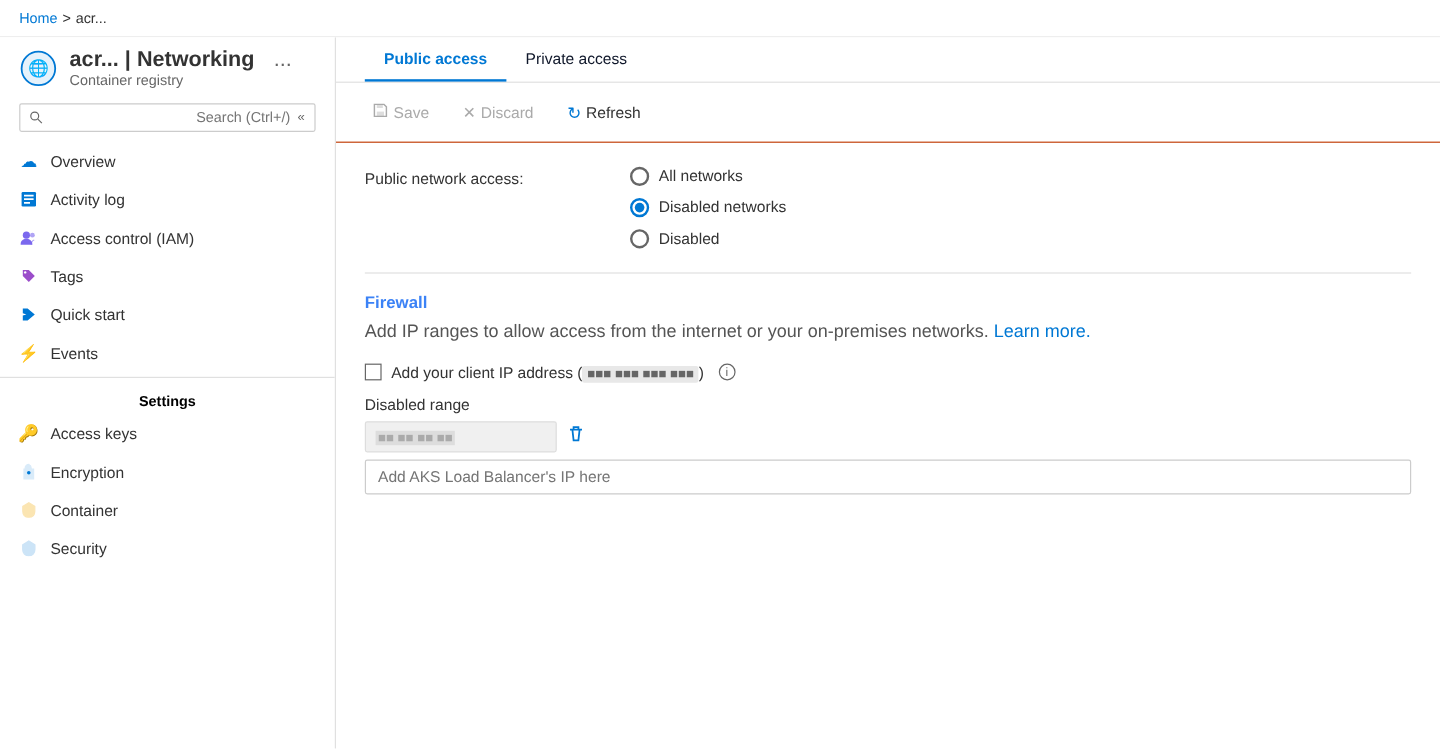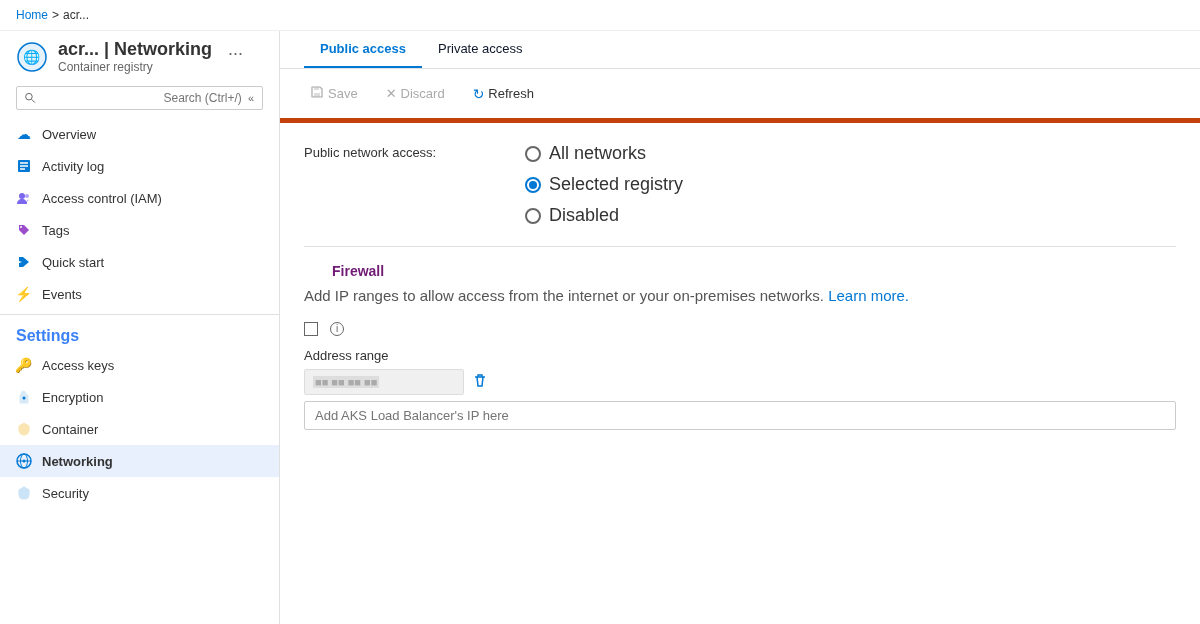--- a/index.html
+++ b/index.html
@@ -23,50 +23,50 @@
     .more-btn { font-size: 18px; color: #666; cursor: pointer; margin-left: 8px; }
 
     .search-box { margin: 8px 16px; border: 1px solid #ccc; border-radius: 2px; display: flex; align-items: center; padding: 4px 8px; gap: 6px; }
     .search-box input { border: none; outline: none; font-size: 12px; width: 100%; color: #666; text-align: right; }
 
     .sidebar-nav { flex: 1; }
     .nav-item { display: flex; align-items: center; gap: 10px; padding: 8px 16px; cursor: pointer; color: #333; font-size: 13px; }
     .nav-item.active { background: #e8f0fe; font-weight: 600; }
     .nav-icon { width: 16px; height: 16px; display: flex; align-items: center; justify-content: center; font-size: 14px; flex-shrink: 0; }
 
-    .section-label { padding: 12px 16px 4px; font-size: 16px; font-weight: 600; color: #3b82f6; border-top: 1px solid #e0e0e0; margin-top: 4px; }
+    .section-label { padding: 12px 16px 4px; font-size: 12px; font-weight: 600; color: #000000; border-top: 1px solid #e0e0e0; margin-top: 4px; text-align: center; }
 
     
     .content { flex: 1; padding: 0; overflow-y: auto; }
 
     
     .tabs { display: flex; gap: 0; border-bottom: 1px solid #e0e0e0; padding: 0 24px; margin-top: 0; }
     .tab { padding: 10px 16px; font-size: 13px; cursor: pointer; color: #0f172a; border-bottom: 2px solid transparent; }
     .tab.active { border-bottom: 2px solid #0078d4; color: #0078d4; font-weight: 600; }
 
     
-    .toolbar { display: flex; align-items: center; gap: 16px; padding: 12px 24px; border-bottom: 5px solid #c2410c; }
+    .toolbar { display: flex; align-items: center; gap: 16px; padding: 12px 24px; border-bottom: 1px solid #c2410c; }
     .toolbar-btn { display: flex; align-items: center; gap: 4px; cursor: pointer; color: #333; font-size: 13px; padding: 4px 6px; }
     .toolbar-btn.disabled { color: #aaa; cursor: default; }
     .toolbar-btn .btn-icon { font-size: 14px; }
 
     
     .form-area { padding: 20px 24px; }
 
     .field-row { display: flex; align-items: flex-start; margin-bottom: 20px; gap: 21px; }
     .field-label { width: 200px; min-width: 200px; font-size: 13px; color: #333; padding-top: 2px; }
     .field-control { flex: 1; }
 
     .radio-group { display: flex; flex-direction: column; gap: 10px; }
-    .radio-item { display: flex; align-items: center; gap: 8px; cursor: pointer; font-size: 18px; }
+    .radio-item { display: flex; align-items: flex-start; gap: 8px; cursor: pointer; font-size: 13px; }
     .radio-circle { width: 16px; height: 16px; border-radius: 50%; border: 2px solid #666; display: flex; align-items: center; justify-content: center; flex-shrink: 0; }
     .radio-circle.selected { border-color: #0078d4; }
     .radio-circle.selected::after { content: ''; width: 8px; height: 8px; border-radius: 50%; background: #0078d4; }
 
-    .section-title { font-size: 14px; font-weight: 600; color: #701a75; margin-bottom: 6px; margin-left: 28px; }
+    .section-title { font-size: 14px; font-weight: 600; color: #3b82f6; margin-bottom: 6px; }
     .section-desc { font-size: 15px; color: #555; margin-bottom: 14px; line-height: 1.5; }
     .section-desc a { color: #0078d4; text-decoration: none; }
     .section-divider { border: none; border-top: 1px solid #e0e0e0; margin: 16px 0; }
 
     .checkbox-row { display: flex; align-items: center; gap: 8px; margin-bottom: 12px; font-size: 13px; }
     .checkbox-box { width: 14px; height: 14px; border: 1px solid #666; background: #fff; flex-shrink: 0; }
     .info-icon { width: 14px; height: 14px; border-radius: 50%; border: 1px solid #666; display: inline-flex; align-items: center; justify-content: center; font-size: 10px; color: #666; cursor: pointer; margin-left: 4px; }
 
     .address-label { font-size: 13px; color: #333; margin-bottom: 6px; }
     .address-input-row { display: flex; align-items: center; gap: 8px; }
@@ -177,31 +177,20 @@
         </span>
         <span>Encryption</span>
       </div>
       <div class="nav-item">
         <span class="nav-icon" style="color:#f0a800;">
           <svg width="14" height="14" viewBox="0 0 14 14">
               <path d="M7 1L2 4v4c0 3 2 5 5 5s5-2 5-5V4L7 1z" fill="#f0a800" opacity="0.3" stroke="#f0a800" stroke-width="1"></path>
             </svg>
         </span>
         <span>Container</span>
-      </div>
-      <div class="nav-item active">
-        <span class="nav-icon">
-          <svg width="16" height="16" viewBox="0 0 16 16">
-              <circle cx="8" cy="8" r="7" fill="none" stroke="#0078d4" stroke-width="1.5"></circle>
-              <ellipse cx="8" cy="8" rx="3.5" ry="7" fill="none" stroke="#0078d4" stroke-width="1"></ellipse>
-              <line x1="1" y1="8" x2="15" y2="8" stroke="#0078d4" stroke-width="1"></line>
-              <circle cx="8" cy="8" r="1.5" fill="#0078d4"></circle>
-            </svg>
-        </span>
-        <span>Networking</span>
       </div>
       <div class="nav-item">
         <span class="nav-icon">
           <svg width="14" height="14" viewBox="0 0 14 14">
               <path d="M7 1L2 4v4c0 3 2 5 5 5s5-2 5-5V4L7 1z" fill="#0078d4" opacity="0.2" stroke="#0078d4" stroke-width="1.2"></path>
             </svg>
         </span>
         <span>Security</span>
       </div>
     </div>
@@ -240,21 +229,21 @@
       <div class="field-row">
         <div class="field-label">Public network access:</div>
         <div class="field-control">
           <div class="radio-group">
             <label class="radio-item">
               <div class="radio-circle"></div>
               <span>All networks</span>
             </label>
             <label class="radio-item">
               <div class="radio-circle selected"></div>
-              <span>Selected registry</span>
+              <span>Disabled networks</span>
             </label>
             <label class="radio-item">
               <div class="radio-circle"></div>
               <span>Disabled</span>
             </label>
           </div>
         </div>
       </div>
 
       <hr class="section-divider">
@@ -262,25 +251,28 @@
       
       <div class="section-title">Firewall</div>
       <div class="section-desc">
         <span>Add IP ranges to allow access from the internet or your on-premises networks.</span>
         <a href="#">Learn more.</a>
       </div>
 
       
       <div class="checkbox-row">
         <div class="checkbox-box"></div>
+        <span>
+          <span>Add your client IP address (</span><span style="background:#e8e8e8;padding:1px 4px;border-radius:2px;font-size:11px;color:#666;">■■■ ■■■ ■■■ ■■■</span><span>)</span>
+        </span>
         <span class="info-icon">i</span>
       </div>
 
       
-      <div class="address-label">Address range</div>
+      <div class="address-label">Disabled range</div>
       <div class="address-input-row">
         <div class="address-value">
           <span style="background:#ddd;color:#aaa;font-size:11px;padding:0 2px;">■■ ■■ ■■ ■■</span>
         </div>
         <span class="delete-icon">
           <svg width="16" height="16" viewBox="0 0 16 16">
               <path d="M3 5h10M6 5V3h4v2M5 5l1 9h4l1-9" fill="none" stroke="#0078d4" stroke-width="1.5"></path>
             </svg>
         </span>
       </div>

